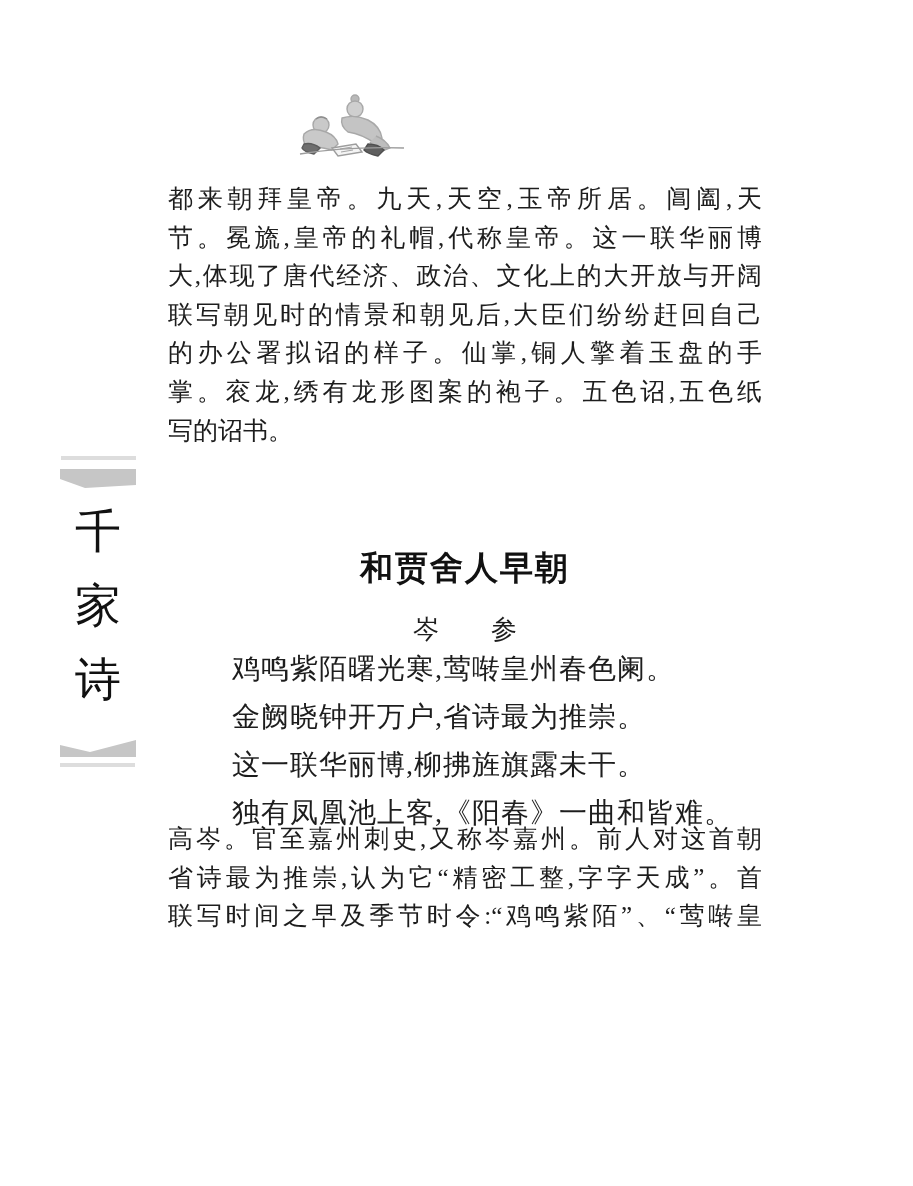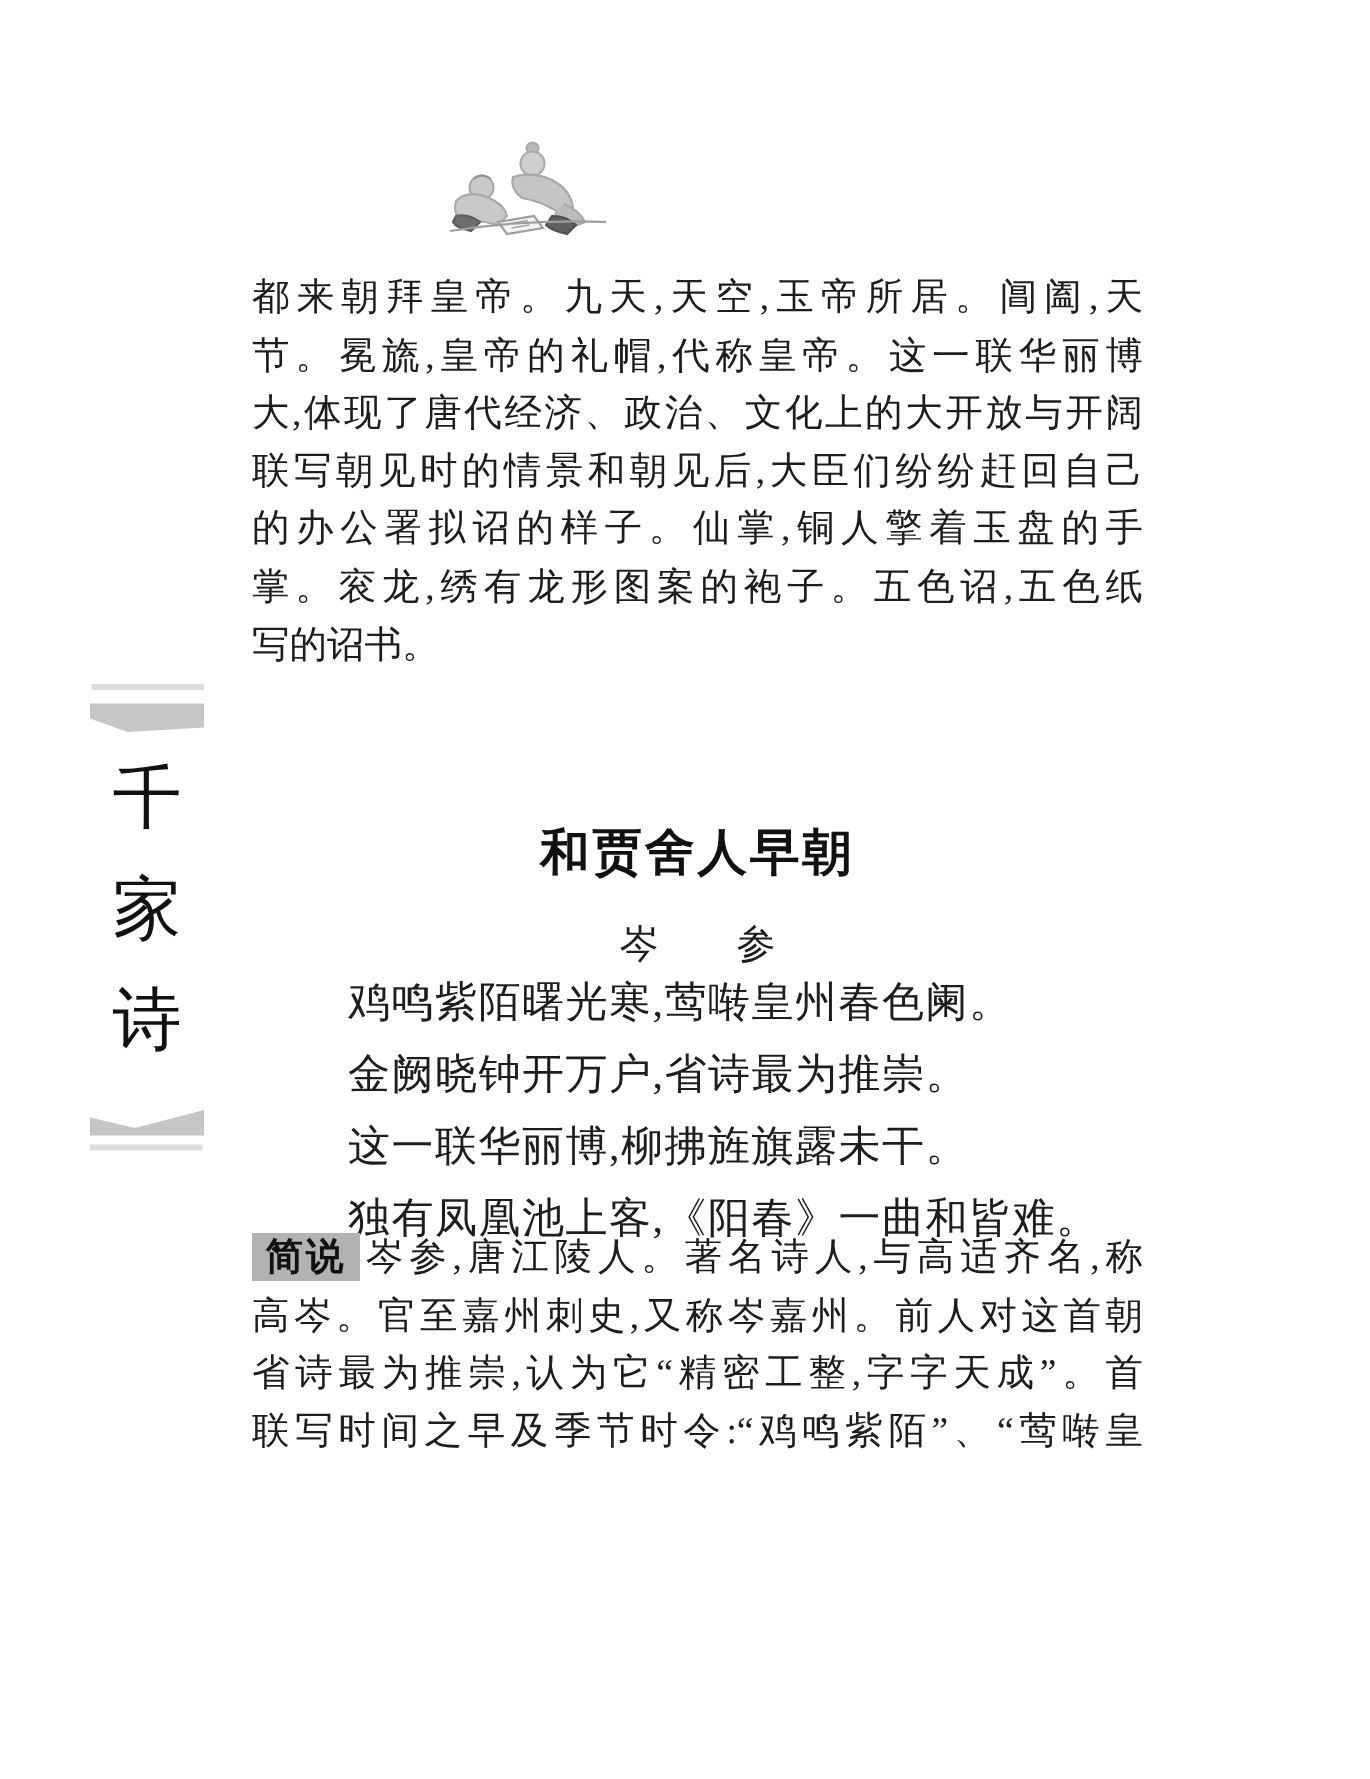--- a/index.html
+++ b/index.html
@@ -145,23 +145,20 @@
 
   <div class="poem">
 
   <div>鸡鸣紫陌曙光寒,莺啭皇州春色阑。</div>
       <div>金阙晓钟开万户,省诗最为推崇。</div>
       <div>这一联华丽博,柳拂旌旗露未干。</div>
       <div>独有凤凰池上客,《阳春》一曲和皆难。</div>
     </div>
 
   <div class="commentary">
-    <div class="text-line commentary-first">
-      <span class="badge">简说</span><span>岑参,唐江陵人。著名诗人,与高适齐名,称</span>
-    </div>
     <div>
 
     <div class="text-line">高岑。官至嘉州刺史,又称岑嘉州。前人对这首朝</div>
         <div class="text-line">省诗最为推崇,认为它“精密工整,字字天成”。首</div>
         <div class="text-line">联写时间之早及季节时令:“鸡鸣紫陌”、“莺啭皇</div>
       </div>
   </div>
 
 </div>
 

